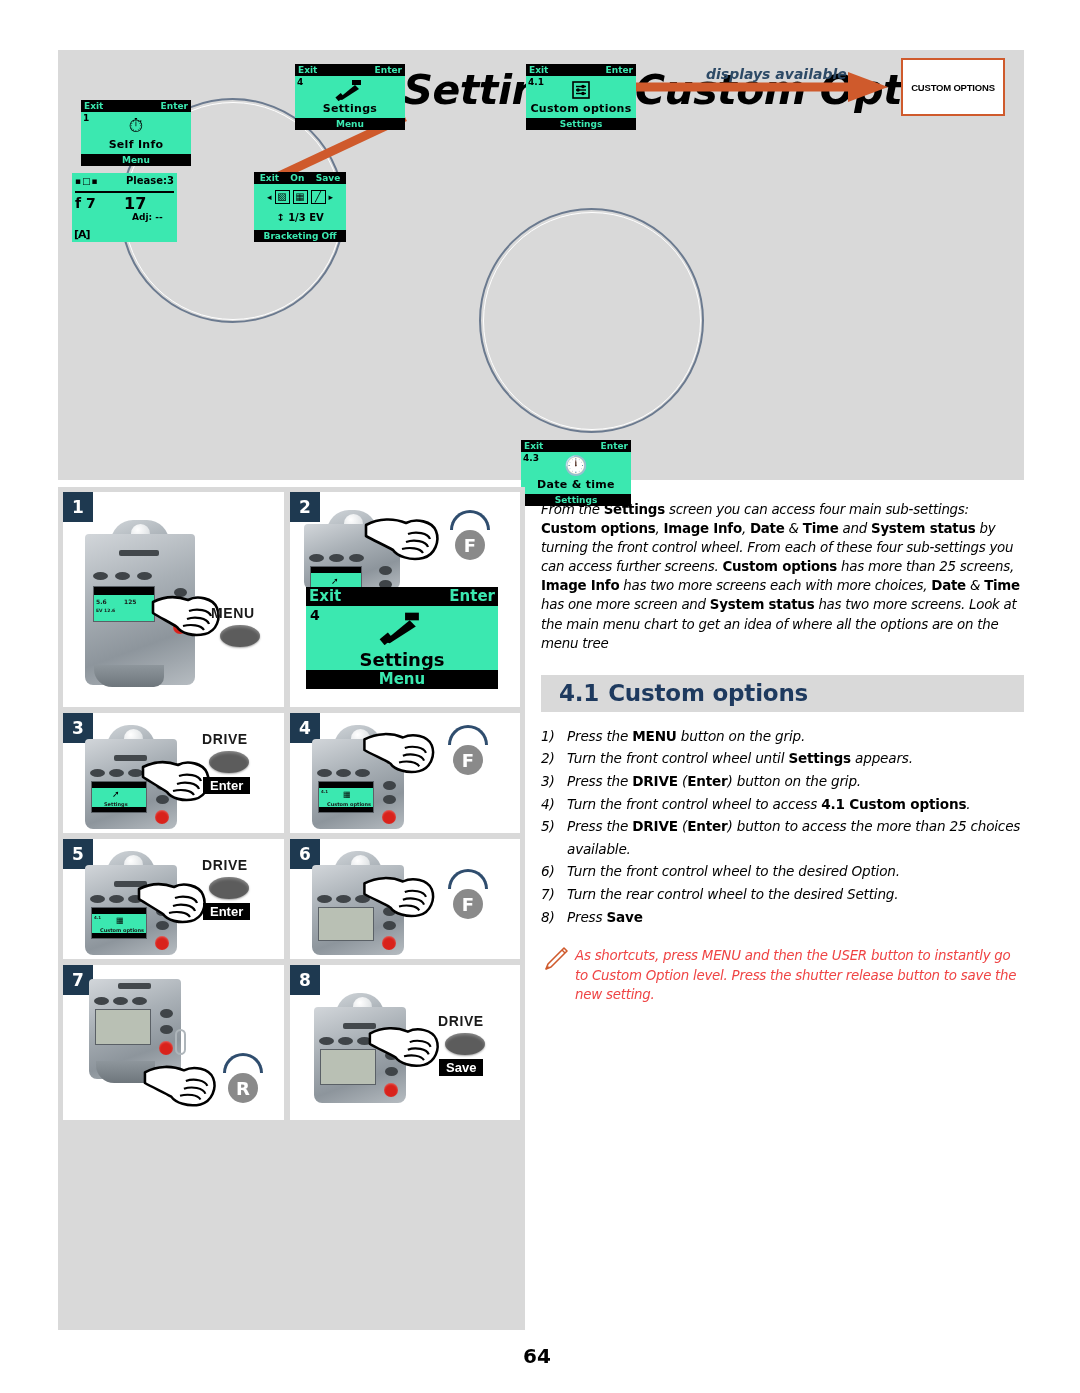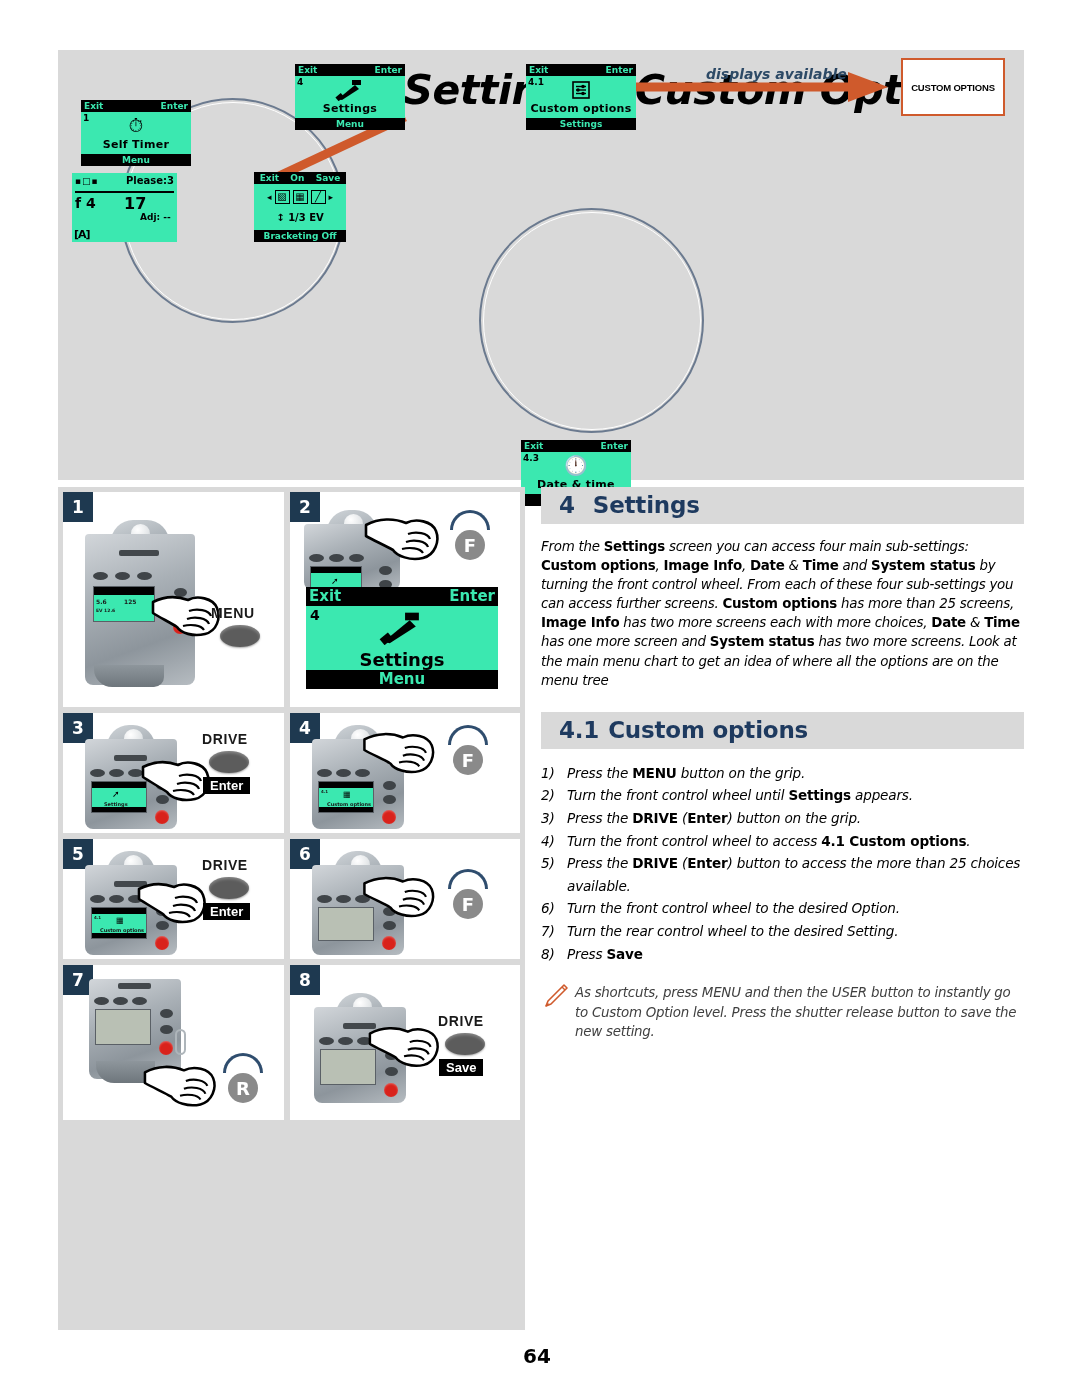--- a/index.html
+++ b/index.html
@@ -73,21 +73,21 @@
   }
   #lcd-frames .row1{ position:absolute; top:2px; left:3px; right:3px;
       display:flex; justify-content:space-between; align-items:center;
       font-size:10px; font-weight:bold; }
   #lcd-frames .hr{ position:absolute; top:18px; left:3px; right:3px;
       height:2px; background:#000; }
   #lcd-frames .fnum{ position:absolute; top:22px; left:3px;
       font-size:14px; font-weight:bold; }
   #lcd-frames .ten{ position:absolute; top:21px; left:52px;
       font-size:16px; font-weight:bold; }
-  #lcd-frames .adj{ position:absolute; top:39px; left:68px;
+  #lcd-frames .adj{ position:absolute; top:39px; left:60px;
       font-size:9px; font-weight:bold; }
   #lcd-frames .aicon{ position:absolute; bottom:1px; left:2px;
       font-size:11px; font-weight:bold; letter-spacing:-1px;}
   .pix-icons{ font-size:9px; letter-spacing:1px; }
 
   
   #lcd-bracketing{ left:196px; top:122px; width:92px; height:70px; }
   #lcd-bracketing .bar.top{ width:100%; justify-content:space-around; }
   #lcd-bracketing .icons{ position:absolute; top:18px; left:0; right:0;
       display:flex; justify-content:center; align-items:center; gap:3px;
@@ -238,21 +238,21 @@
   .steps-list li{
     list-style:none; position:relative;
     font-family:"DejaVu Sans", sans-serif;
     font-style:italic; font-size:13.6px; line-height:22.6px;
     padding-left:26px; letter-spacing:-0.2px;
   }
   .steps-list li .idx{ position:absolute; left:0; }
   .steps-list li b{ font-style:normal; font-weight:bold; }
   #note-block{
     position:relative; margin-top:18px; padding-left:34px;
-    color:#404040;
+    color:#ef4444;
     font-family:"DejaVu Sans", sans-serif;
     font-style:italic; font-size:13.4px; line-height:19.4px;
     letter-spacing:-0.25px;
   }
   #pencil-icon{ position:absolute; left:2px; top:0px; }
   .para{ margin-top:17px; }
   #page-number{
     position:absolute; left:523px; top:1344px;
     font-family:"DejaVu Sans", sans-serif;
     font-weight:bold; font-size:20px;
@@ -280,21 +280,21 @@
     <span>CUSTOM OPTIONS</span>
   </div>
 
   <div class="lcd menu" id="lcd-self-timer">
     <div class="bar top">
       <span>Exit</span>
       <span>Enter</span>
     </div>
     <div class="num" style="top:13px">1</div>
     <div class="mid glyph" style="top:14px">⏱</div>
-    <div class="mid caption" style="top:38px">Self Timer</div>
+    <div class="mid caption" style="top:38px">Self Info</div>
     <div class="bar bot">
       <span>Menu</span>
     </div>
   </div>
 
   <div class="lcd menu" id="lcd-settings-4">
     <div class="bar top">
       <span>Exit</span>
       <span>Enter</span>
     </div>
@@ -347,21 +347,21 @@
       <span>Settings</span>
     </div>
   </div>
 
   <div class="lcd" id="lcd-frames">
     <div class="row1">
       <span class="pix-icons">▪□▪</span>
       <span>Please:3</span>
     </div>
     <div class="hr"></div>
-    <div class="fnum">f 4</div>
+    <div class="fnum">f 7</div>
     <div class="ten">17</div>
     <div class="adj">Adj: --</div>
     <div class="aicon">[A]</div>
   </div>
 
   <div class="lcd" id="lcd-bracketing">
     <div class="bar top">
       <span>Exit</span>
       <span>On</span>
       <span>Save</span>
@@ -628,23 +628,20 @@
     </svg>
     <div class="label-text" style="left:148px; top:48px;">DRIVE</div>
     <div class="round-btn" style="left:155px; top:68px;"></div>
     <div class="key-chip" style="left:149px; top:94px;">Save</div>
   </div>
 
 </div>
 
 <div id="content-col">
 
-  <div class="section-head">
-    <span class="n">4</span><span>Settings</span>
-  </div>
 
   <div class="body-text" style="margin-top:13px;">From the <b>Settings</b> screen you can access four main sub-settings: <b>Custom options</b>, <b>Image Info</b>, <b>Date</b> &amp; <b>Time</b> and <b>System status</b> by turning the front control wheel. From each of these four sub-settings you can access further screens. <b>Custom options</b> has more than 25 screens, <b>Image Info</b> has two more screens each with more choices, <b>Date</b> &amp; <b>Time</b> has one more screen and <b>System status</b> has two more screens. Look at the main menu chart to get an idea of where all the options are on the menu tree</div>
 
   <div class="section-head" style="margin-top:22px;">
     <span class="n" style="margin-right:9px">4.1</span><span>Custom options</span>
   </div>
 
   <ul class="steps-list" id="steps-list">
       <li><span class="idx">1)</span>Press the <b>MENU</b> button on the grip.</li>
       <li><span class="idx">2)</span>Turn the front control wheel until <b>Settings</b> appears.</li>

